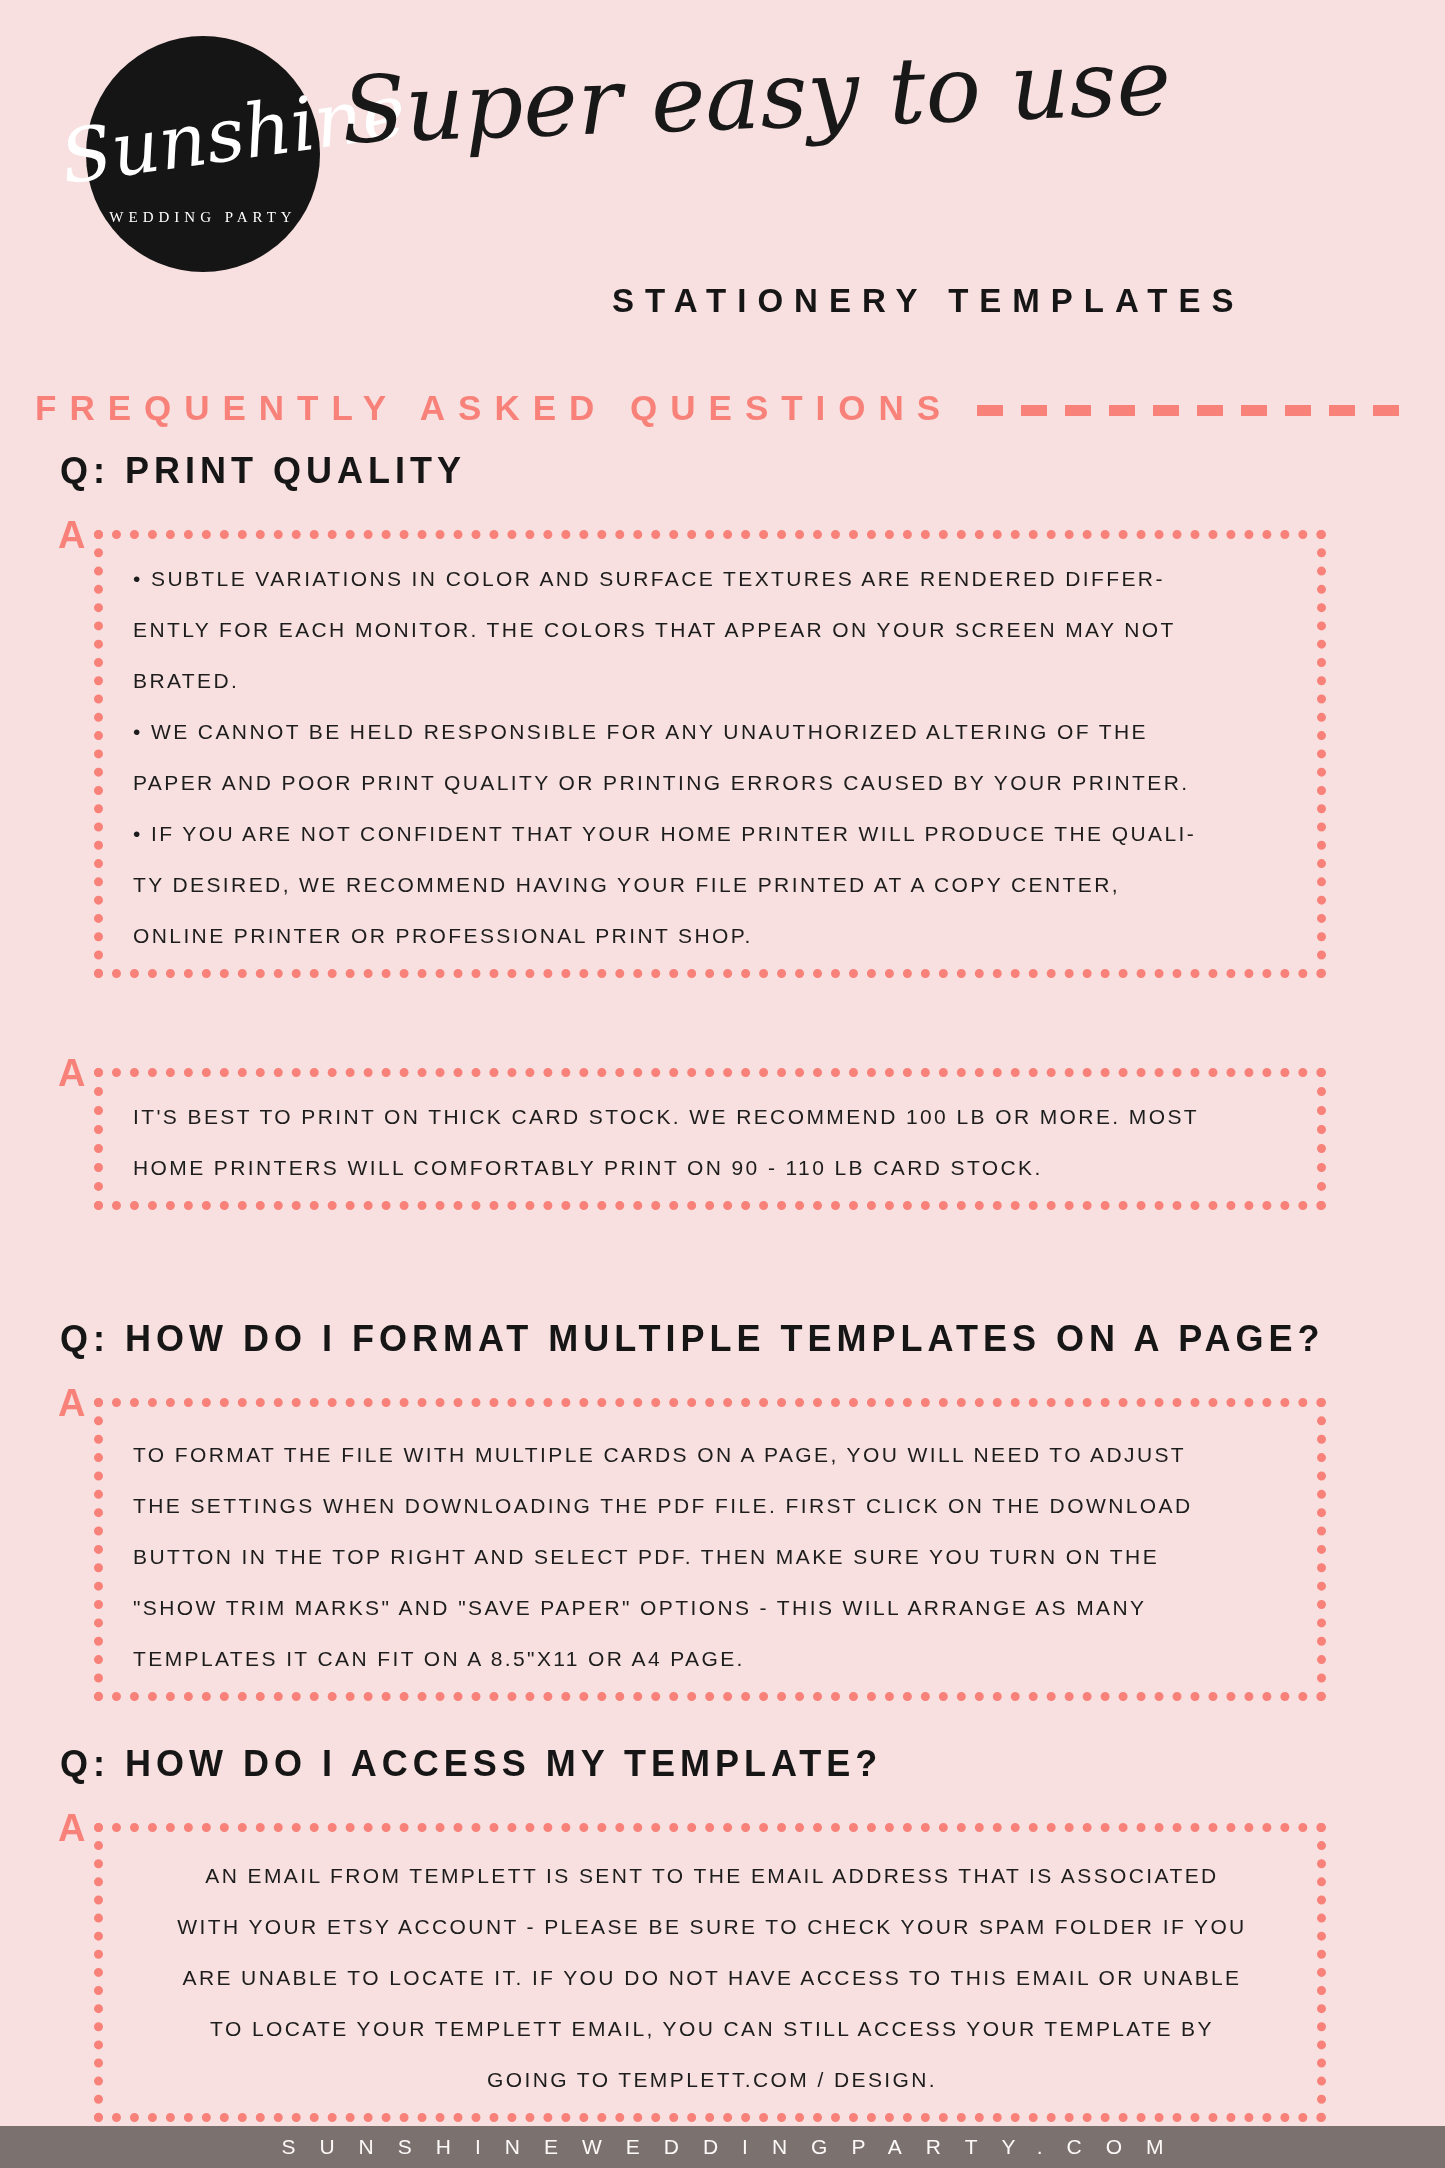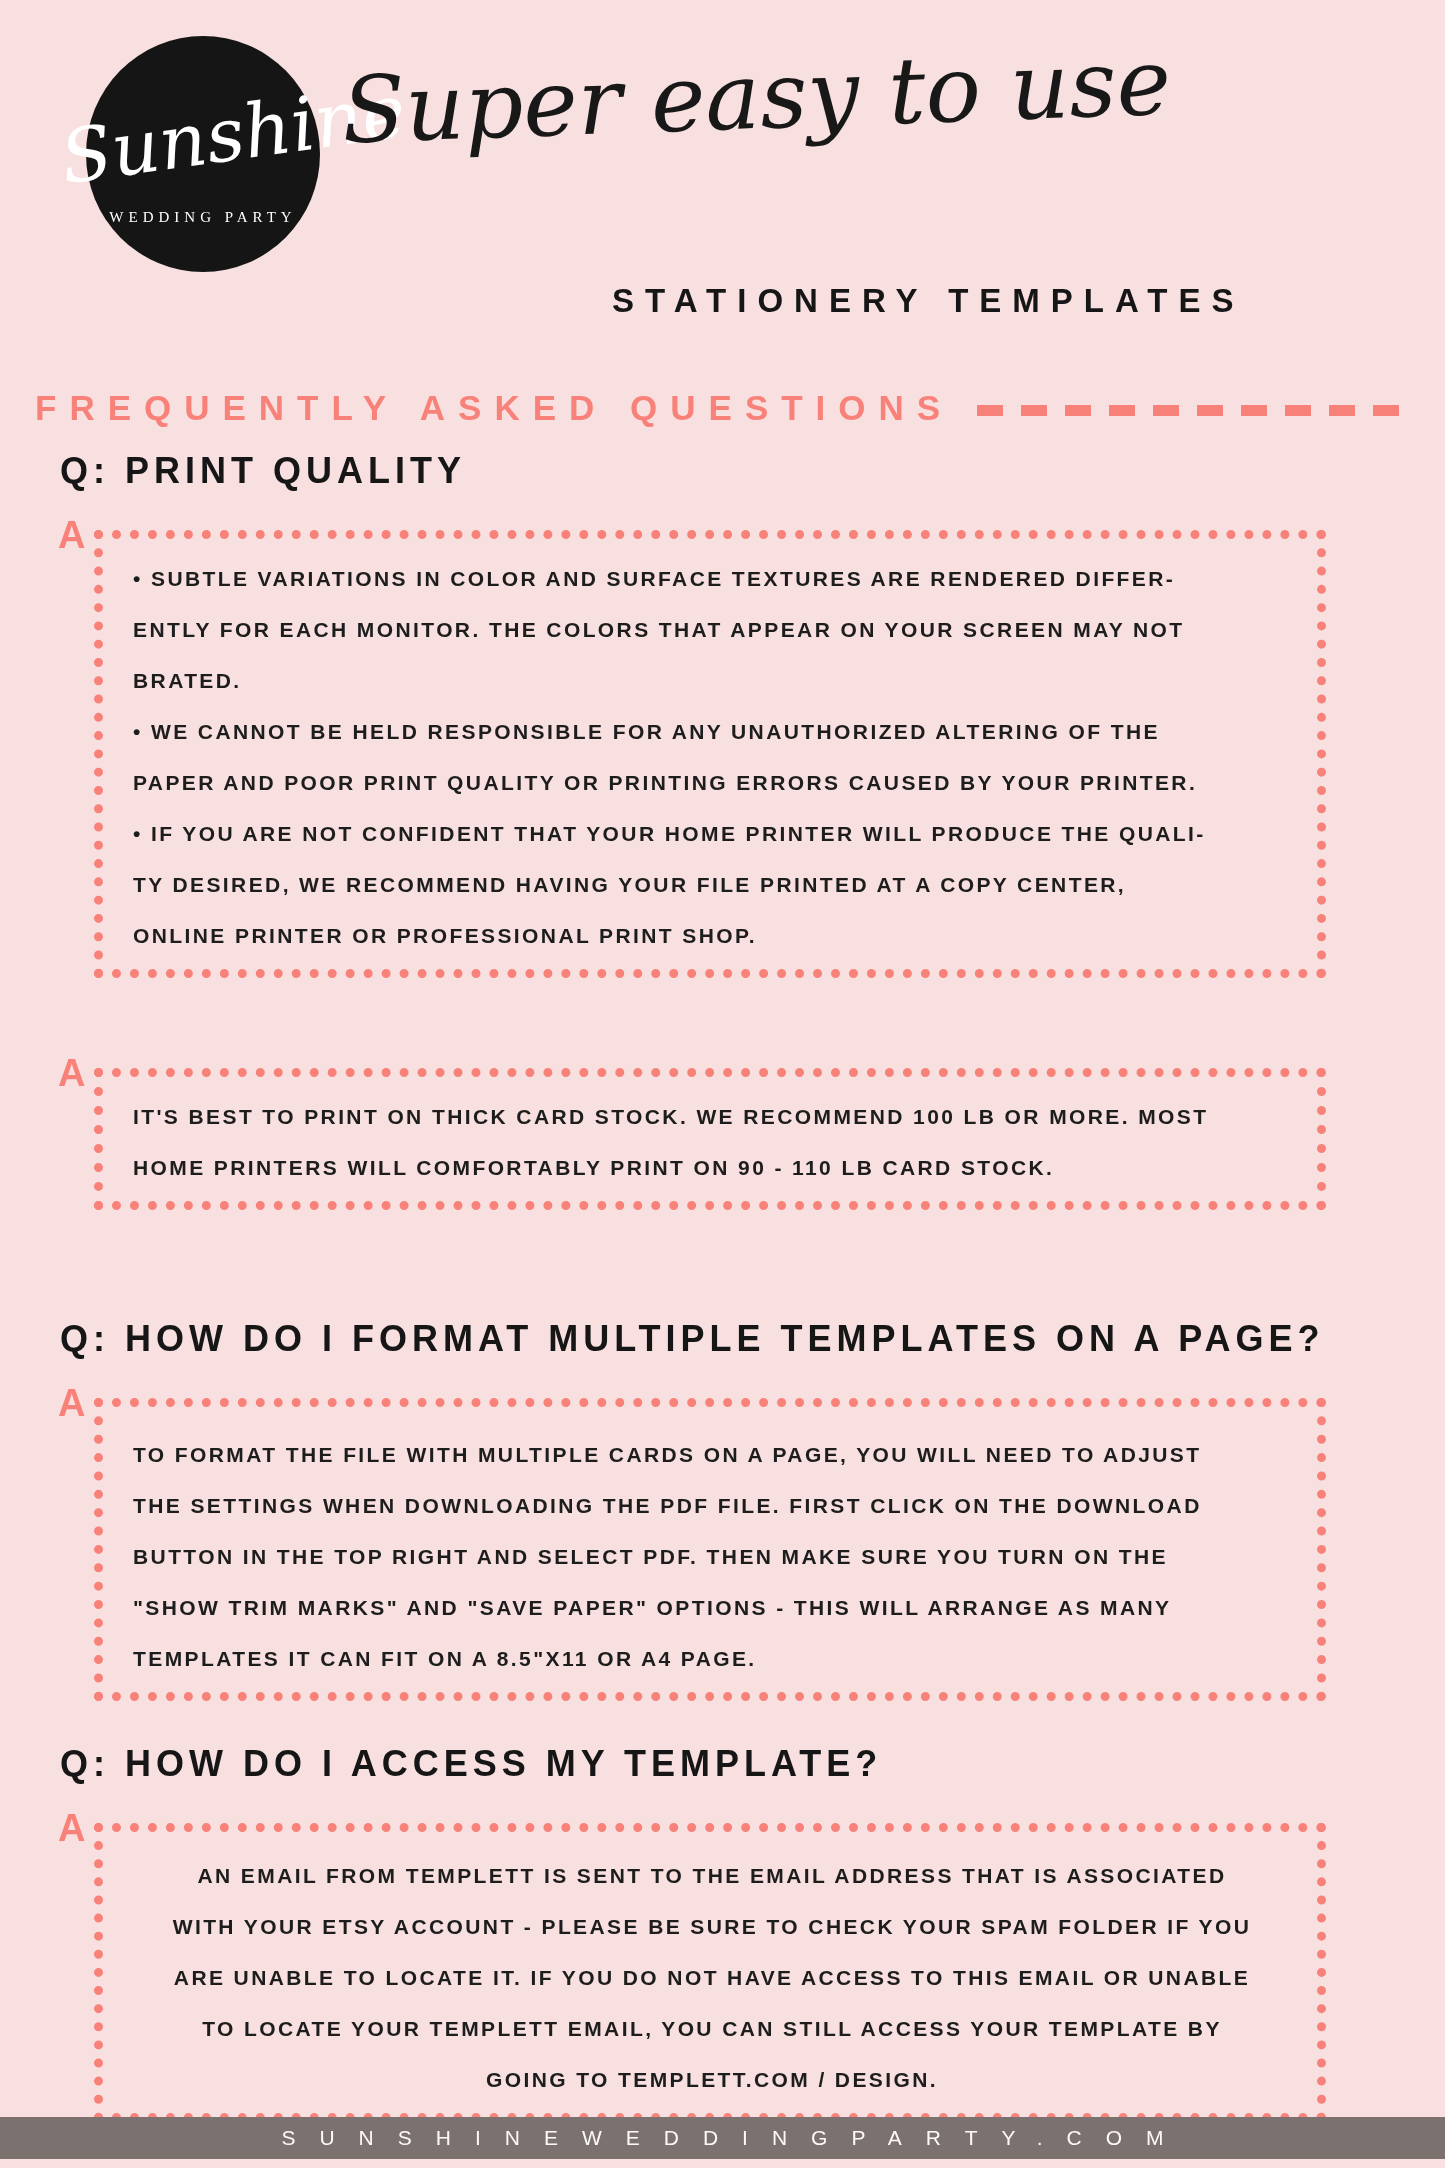--- a/index.html
+++ b/index.html
@@ -72,33 +72,33 @@
   .a-row{position:relative;margin-left:34px;}
   .a-label{
     position:absolute;left:-36px;top:-16px;
     font-size:38px;font-weight:700;color:var(--coral);
   }
   .a-box{
     width:1232px;border:9px dotted var(--coral);
     padding:14px 26px 8px 30px;
   }
   .a-line{
-    font-size:21px;font-weight:700;letter-spacing:2.4px;
+    font-size:21px;font-weight:400;letter-spacing:2.4px;
     line-height:51px;white-space:nowrap;color:#1d1d1d;
   }
   .s1{top:450px;}
   .s2{top:1068px;}
   .s3{top:1318px;}
   .s4{top:1743px;}
   .s3 .a-box{padding-top:22px;}
   .s4 .a-box{padding-top:18px;text-align:center;}
 
   
   .footer{
-    position:absolute;left:0;bottom:9px;width:100%;height:42px;
+    position:absolute;left:0;bottom:0;width:100%;height:42px;
     background:var(--footer-bg);
     display:flex;align-items:center;justify-content:center;
   }
   .footer-url{
     color:var(--footer-tx);font-size:21px;letter-spacing:24px;
     white-space:nowrap;text-indent:24px;
   }
 </style>
 </head>
 <body>

